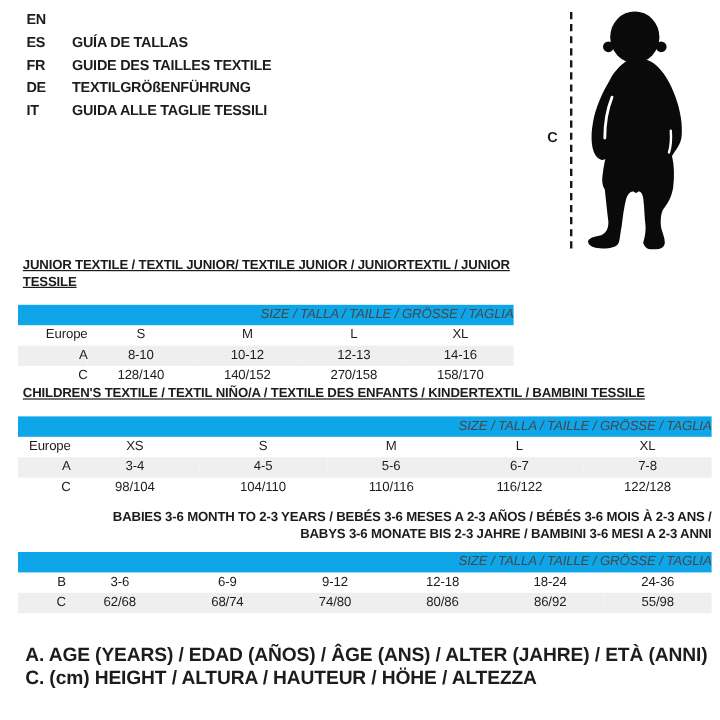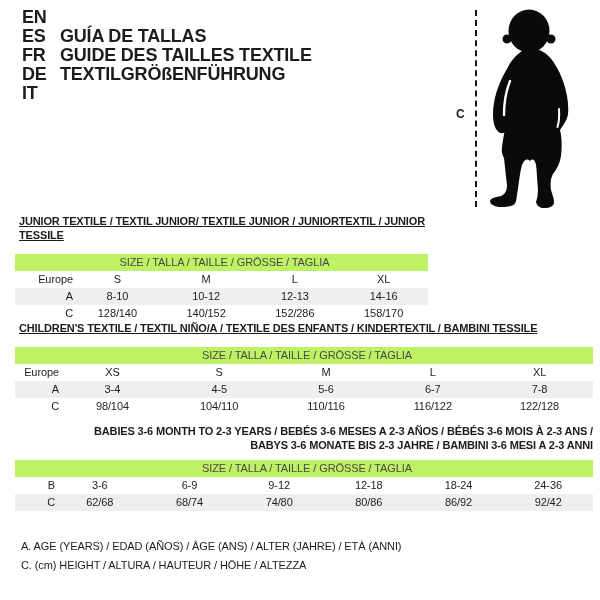--- a/index.html
+++ b/index.html
@@ -3,44 +3,44 @@
 <meta charset="utf-8">
 <style>
   html,body{margin:0;padding:0;background:#fff;}
   .page{
     position:relative;width:600px;height:600px;background:#fff;overflow:hidden;
     font-family:"Liberation Sans",sans-serif;color:#1c1c1c;
     -webkit-font-smoothing:antialiased;
   }
   
   .lang-list{position:absolute;left:22px;top:9px;}
-  .lang-row{display:flex;height:19px;align-items:flex-end;font-weight:bold;font-size:18px;letter-spacing:-0.2px;}
+  .lang-row{display:flex;height:19px;align-items:flex-start;font-weight:bold;font-size:12px;letter-spacing:-0.2px;}
   .lang-code{width:38px;flex:none;}
   
   .figure{position:absolute;left:450px;top:8px;width:135px;height:202px;}
   .dash{position:absolute;left:25px;top:2px;height:197px;width:0;border-left:2.5px dashed #161616;}
   .c-label{position:absolute;left:6px;top:99px;font-weight:bold;font-size:12px;}
   .baby{position:absolute;left:33px;top:0;width:100px;height:200px;}
   
   .sec{position:absolute;left:15px;}
   .sec-1{top:214px;width:413px;}
   .sec-2{top:321px;width:578px;}
   .sec-3{top:424px;width:578px;}
   .sec-title{font-weight:bold;font-size:11px;letter-spacing:-0.15px;line-height:14px;margin-left:4px;}
   .sec-1 .sec-title,.sec-2 .sec-title{margin-bottom:12px;text-decoration:underline;}
   .sec-3 .sec-title{margin-bottom:8px;text-align:right;}
   table.size-table{width:100%;border-collapse:collapse;table-layout:fixed;font-size:11px;}
   .size-table tr{height:17px;}
   .size-table td{padding:0;text-align:center;line-height:17px;color:#1d1d1d;letter-spacing:-0.1px;}
   .size-table td.row-label{text-align:right;padding-left:6px;}
-  .size-table tr.band td{background:#bef264;color:#474747;text-align:center;padding-left:6px;}
+  .size-table tr.band td{background:#0ea5e9;color:#474747;text-align:right;padding-left:6px;font-style:italic;}
   .size-table tr.shaded td{background:#efefef;}
   
   .legend{position:absolute;left:21px;top:537px;}
-  .legend-line{font-weight:normal;font-size:11px;line-height:19px;letter-spacing:-0.1px;}
+  .legend-line{font-weight:bold;font-size:16px;line-height:19px;letter-spacing:-0.1px;}
 </style>
 </head>
 <body>
 
 <div class="page">
 
   <div class="lang-list">
       <div class="lang-row">
         <span class="lang-code">EN</span>
       </div>
@@ -51,20 +51,21 @@
       <div class="lang-row">
         <span class="lang-code">FR</span>
         <span class="lang-label">GUIDE DES TAILLES TEXTILE</span>
       </div>
       <div class="lang-row">
         <span class="lang-code">DE</span>
         <span class="lang-label">TEXTILGRÖßENFÜHRUNG</span>
       </div>
       <div class="lang-row">
         <span class="lang-code">IT</span>
+        <span class="lang-label">GUIDA ALLE TAGLIE TESSILI</span>
       </div>
     </div>
 
   <div class="figure">
     <div class="dash"></div>
     <div class="c-label">C</div>
     <svg class="baby" viewBox="0 0 100 200" aria-hidden="true">
       <g fill="#0a0a0a">
         <ellipse cx="46" cy="23" rx="20.5" ry="21.5"></ellipse>
         <circle cx="24" cy="31" r="4.5"></circle>
@@ -131,21 +132,21 @@
             <td class="row-label">A</td>
             <td>8-10</td>
             <td>10-12</td>
             <td>12-13</td>
             <td>14-16</td>
           </tr>
           <tr>
             <td class="row-label">C</td>
             <td>128/140</td>
             <td>140/152</td>
-            <td>152/286</td>
+            <td>270/158</td>
             <td>158/170</td>
           </tr>
         </tbody>
       </table>
   </section>
 
   <section class="sec sec-2">
     <div class="sec-title">
         <div>CHILDREN'S TEXTILE / TEXTIL NIÑO/A / TEXTILE DES ENFANTS / KINDERTEXTIL / BAMBINI TESSILE</div>
       </div>
@@ -218,21 +219,21 @@
             <td>18-24</td>
             <td>24-36</td>
           </tr>
           <tr class="shaded">
             <td class="row-label">C</td>
             <td>62/68</td>
             <td>68/74</td>
             <td>74/80</td>
             <td>80/86</td>
             <td>86/92</td>
-            <td>92/42</td>
+            <td>55/98</td>
           </tr>
         </tbody>
       </table>
   </section>
 
   <div class="legend">
       <div class="legend-line">A. AGE (YEARS) / EDAD (AÑOS) / ÂGE (ANS) / ALTER (JAHRE) / ETÀ (ANNI)</div>
       <div class="legend-line">C. (cm) HEIGHT / ALTURA / HAUTEUR / HÖHE / ALTEZZA</div>
     </div>
 

